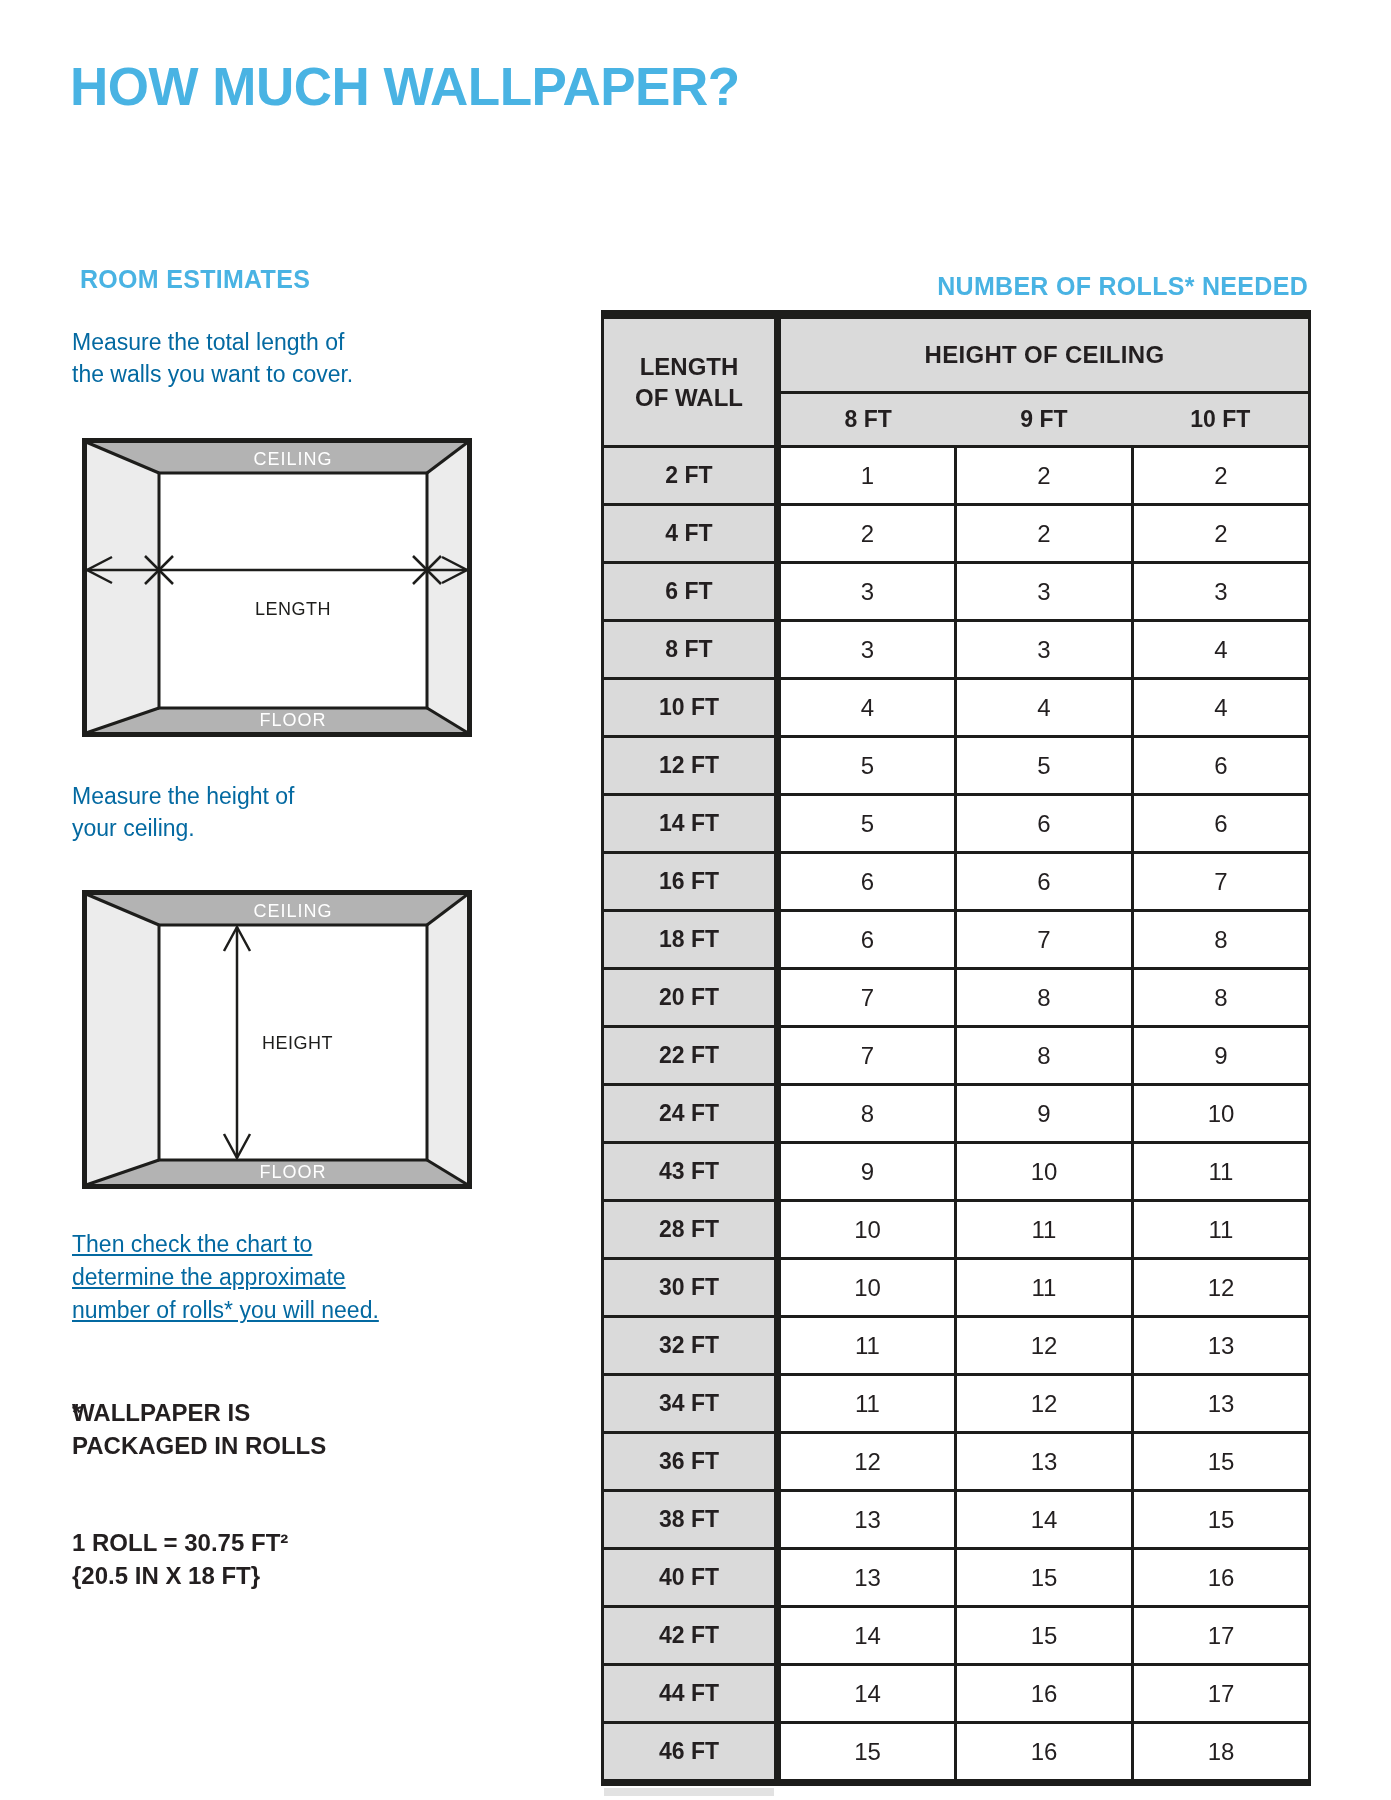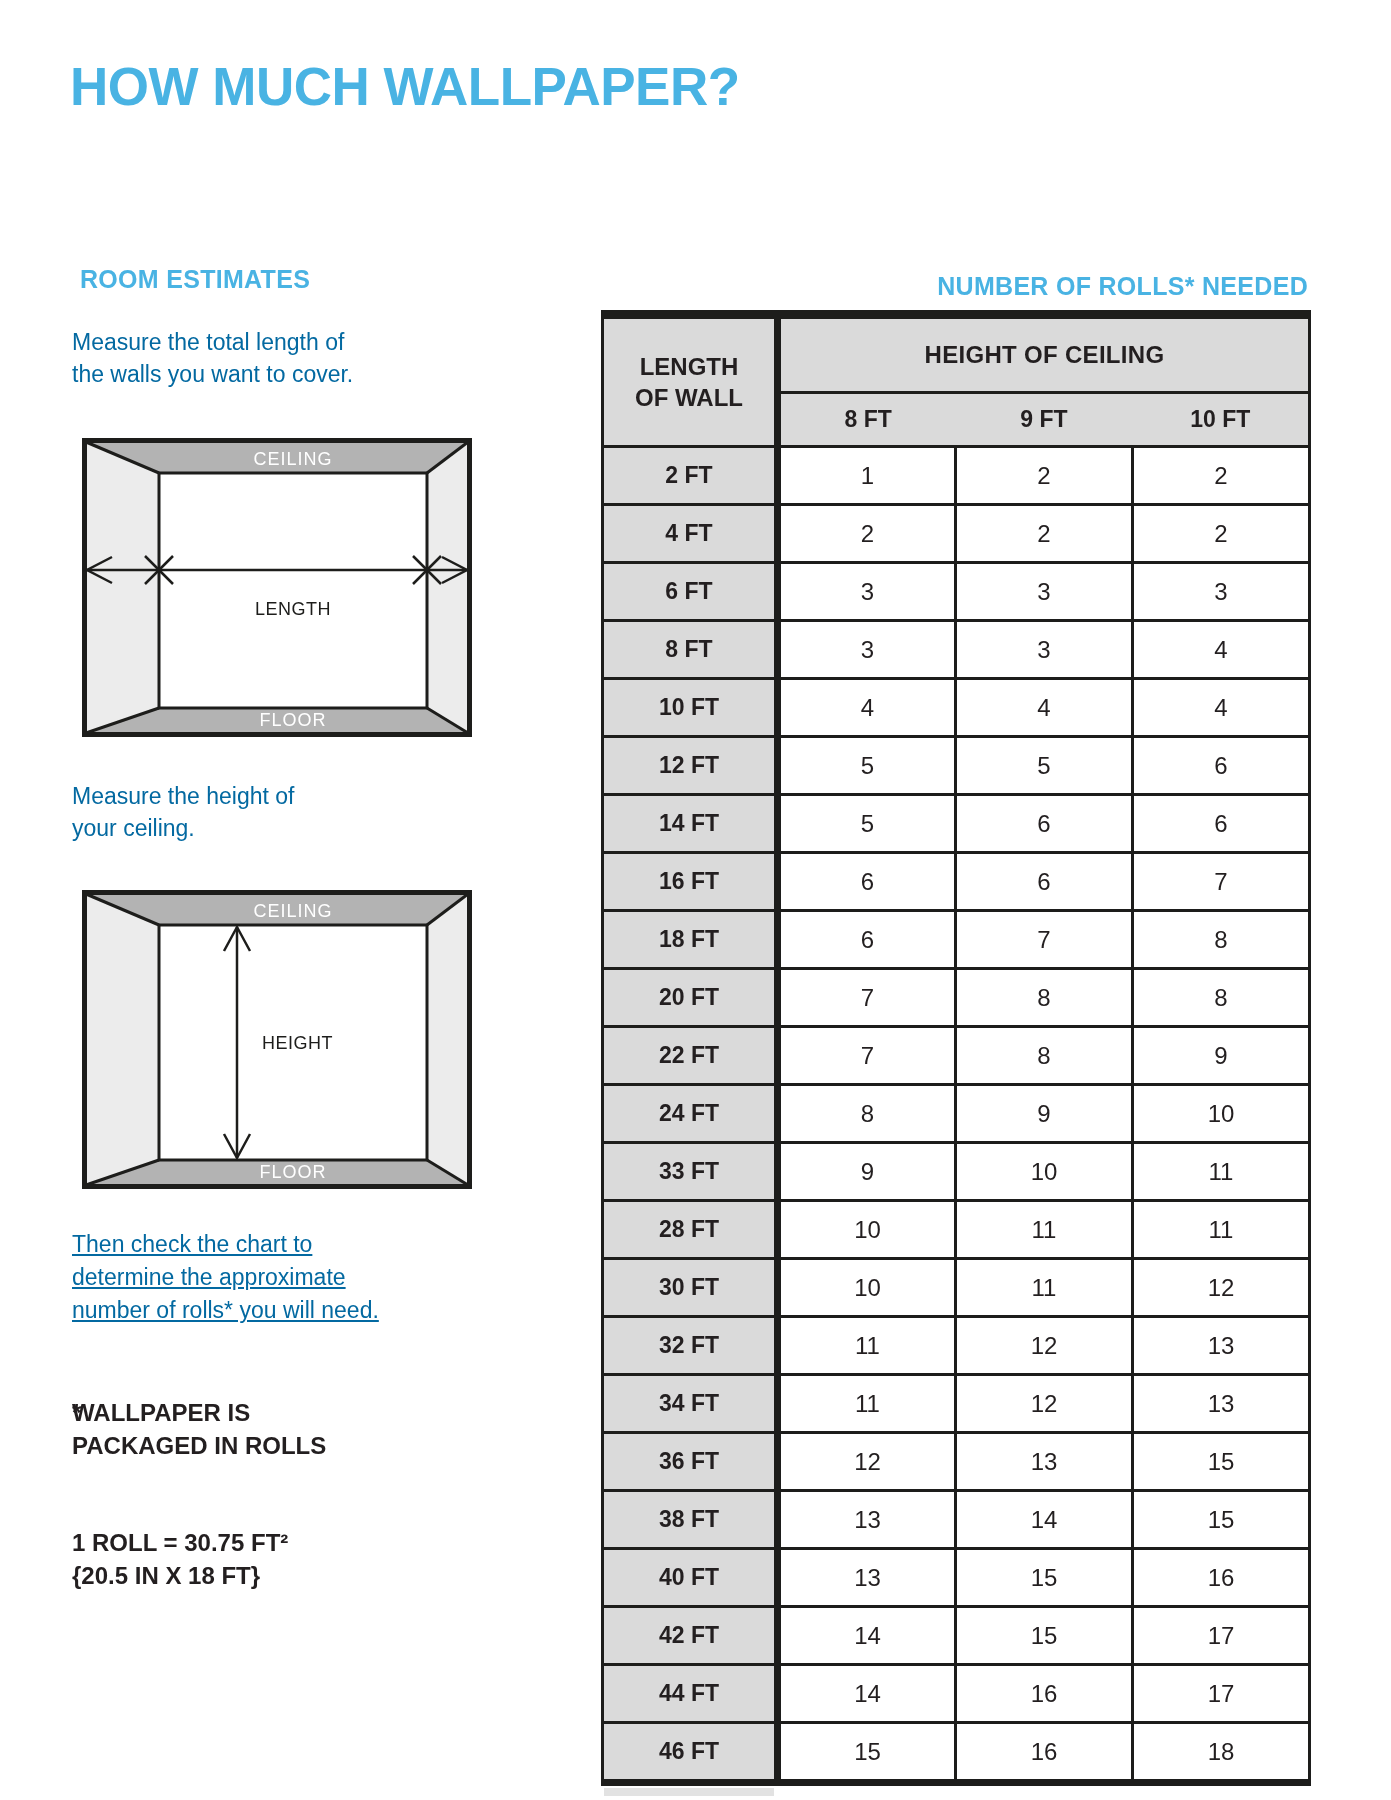--- a/index.html
+++ b/index.html
@@ -223,21 +223,21 @@
           <td class="val">8</td>
           <td class="val">9</td>
         </tr>
         <tr>
           <th class="rowhead">24 FT</th>
           <td class="val">8</td>
           <td class="val">9</td>
           <td class="val">10</td>
         </tr>
         <tr>
-          <th class="rowhead">33 FT</th>
+          <th class="rowhead">43 FT</th>
           <td class="val">9</td>
           <td class="val">10</td>
           <td class="val">11</td>
         </tr>
         <tr>
           <th class="rowhead">28 FT</th>
           <td class="val">10</td>
           <td class="val">11</td>
           <td class="val">11</td>
         </tr>

